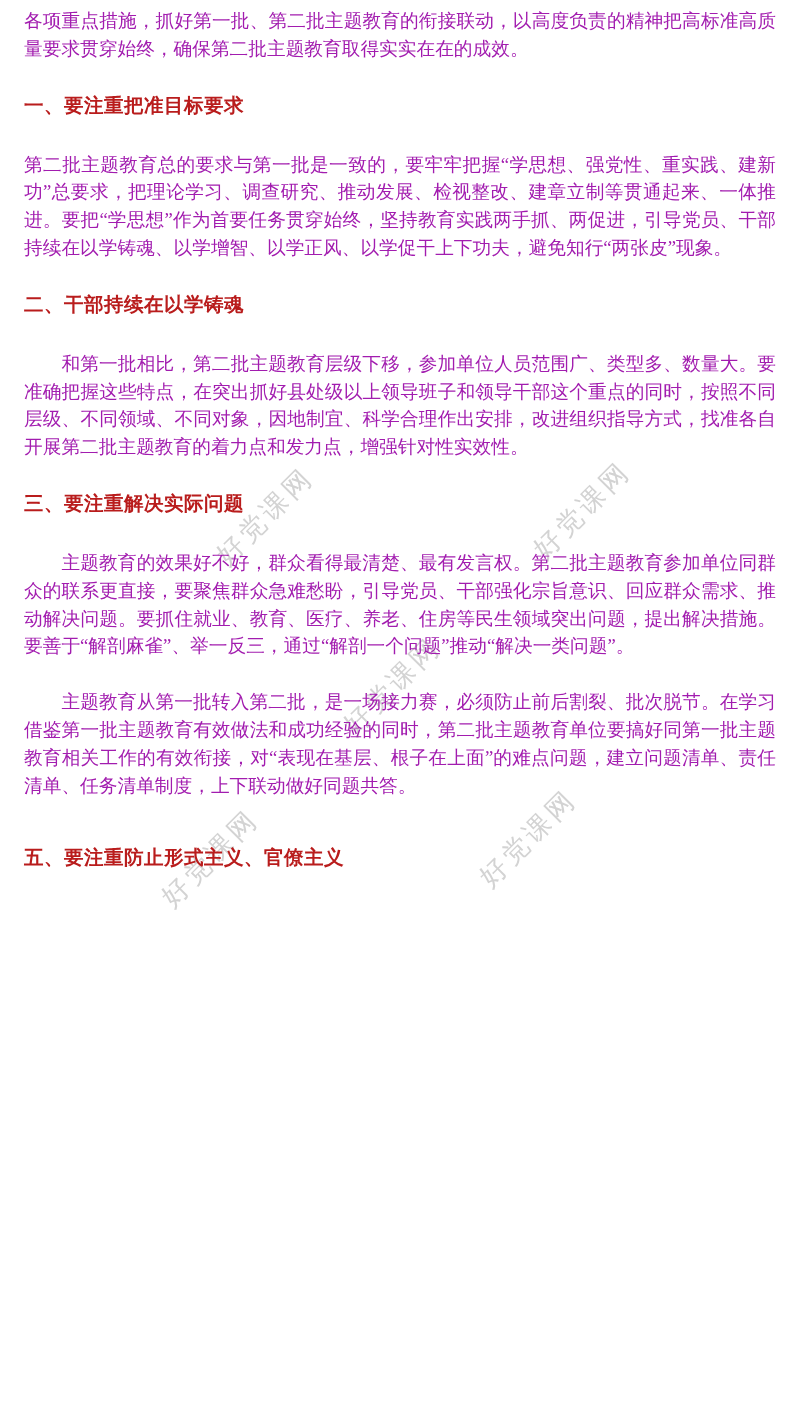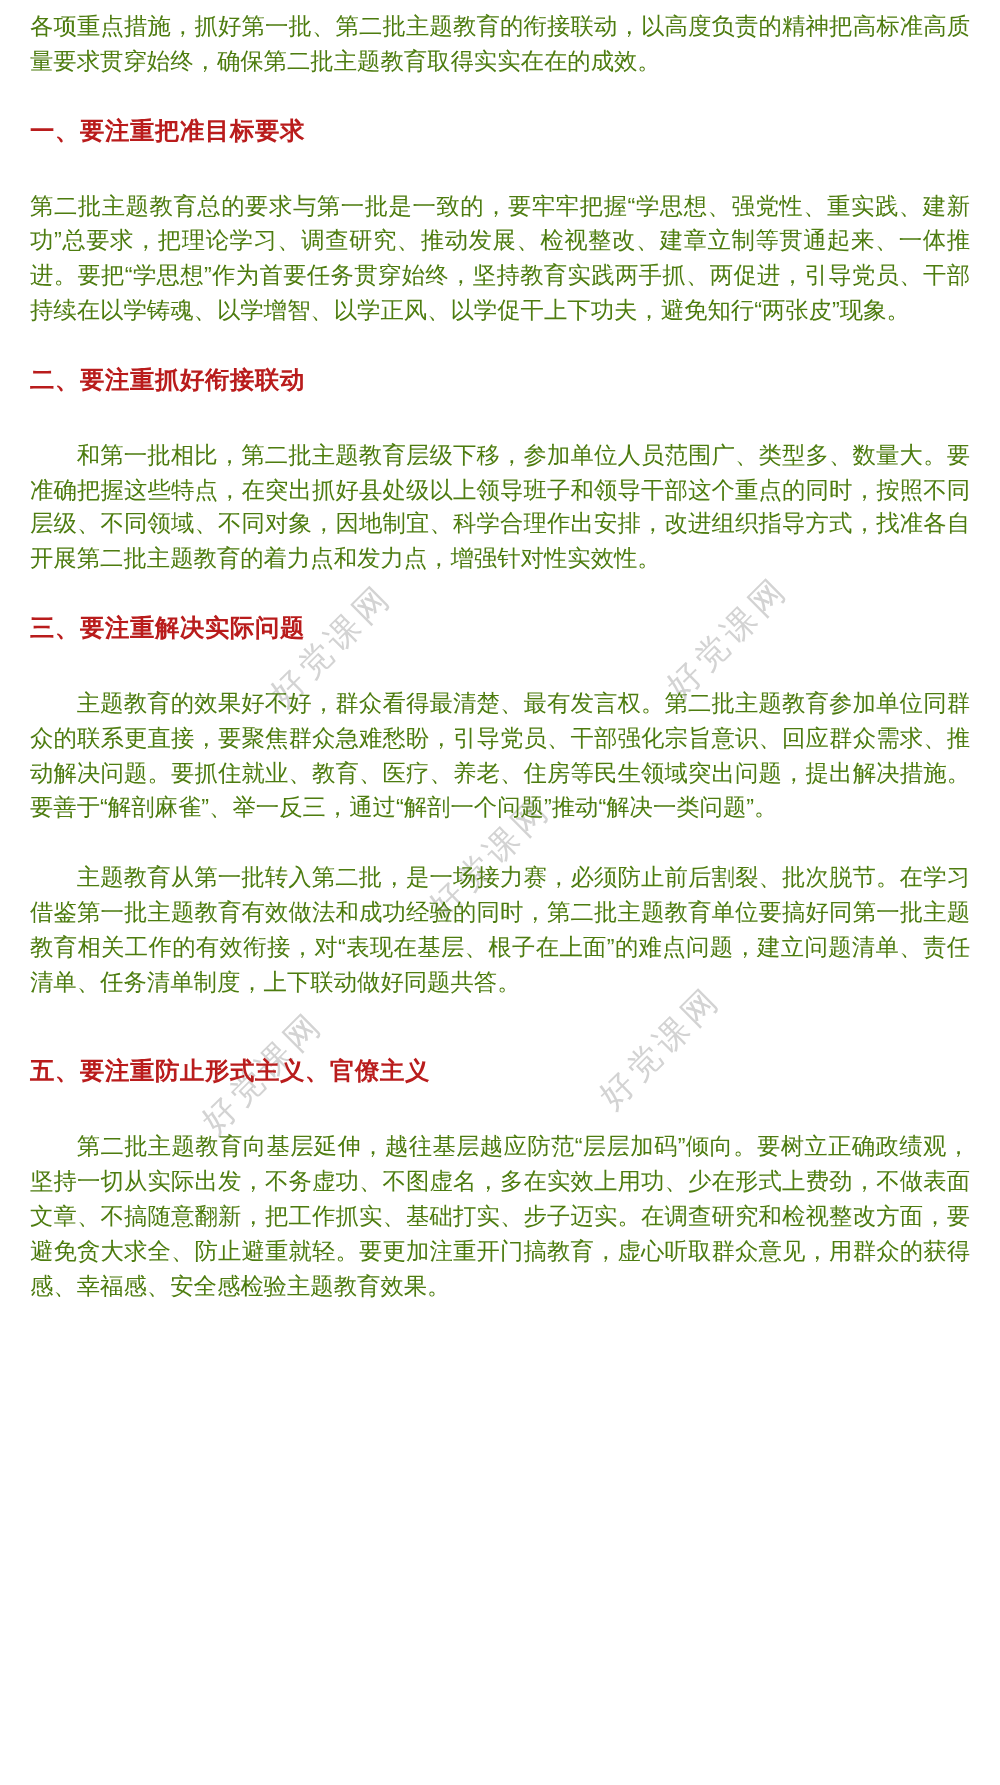--- a/index.html
+++ b/index.html
@@ -14,24 +14,24 @@
     font-family: "Liberation Serif", "DejaVu Serif", serif;
   }
   .page {
     position: relative;
     width: 752px;
     padding: 7px 24px 0 24px;
     min-height: 1421px;
     z-index: 1;
   }
   .body-text {
-    font-family: Liberation Sans, sans-serif;
+    font-family: Liberation Serif, serif;
     font-size: 18.7px;
     line-height: 27.8px;
-    color: #4d7c0f;
+    color: #a21caf;
     text-align: justify;
     margin: 0 0 28px 0;
     word-break: break-all;
   }
   .indent {
     text-indent: 2em;
     margin-top: 18px;
   }
   .no-indent {
     text-indent: 0;
@@ -83,24 +83,23 @@
   <span class="wm wm-5">好党课网</span>
 </div>
 
 <div class="page">
 
   <p class="body-text no-indent">各项重点措施，抓好第一批、第二批主题教育的衔接联动，以高度负责的精神把高标准高质量要求贯穿始终，确保第二批主题教育取得实实在在的成效。</p>
 
   <h2 class="section-heading">一、要注重把准目标要求</h2>
   <p class="body-text no-indent">第二批主题教育总的要求与第一批是一致的，要牢牢把握“学思想、强党性、重实践、建新功”总要求，把理论学习、调查研究、推动发展、检视整改、建章立制等贯通起来、一体推进。要把“学思想”作为首要任务贯穿始终，坚持教育实践两手抓、两促进，引导党员、干部持续在以学铸魂、以学增智、以学正风、以学促干上下功夫，避免知行“两张皮”现象。</p>
 
-  <h2 class="section-heading">二、要注重抓好衔接联动</h2>
+  <h2 class="section-heading">二、干部持续在以学铸魂</h2>
   <p class="body-text indent">和第一批相比，第二批主题教育层级下移，参加单位人员范围广、类型多、数量大。要准确把握这些特点，在突出抓好县处级以上领导班子和领导干部这个重点的同时，按照不同层级、不同领域、不同对象，因地制宜、科学合理作出安排，改进组织指导方式，找准各自开展第二批主题教育的着力点和发力点，增强针对性实效性。</p>
 
   <h2 class="section-heading">三、要注重解决实际问题</h2>
   <p class="body-text indent">主题教育的效果好不好，群众看得最清楚、最有发言权。第二批主题教育参加单位同群众的联系更直接，要聚焦群众急难愁盼，引导党员、干部强化宗旨意识、回应群众需求、推动解决问题。要抓住就业、教育、医疗、养老、住房等民生领域突出问题，提出解决措施。要善于“解剖麻雀”、举一反三，通过“解剖一个问题”推动“解决一类问题”。</p>
 
   <p class="body-text indent">主题教育从第一批转入第二批，是一场接力赛，必须防止前后割裂、批次脱节。在学习借鉴第一批主题教育有效做法和成功经验的同时，第二批主题教育单位要搞好同第一批主题教育相关工作的有效衔接，对“表现在基层、根子在上面”的难点问题，建立问题清单、责任清单、任务清单制度，上下联动做好同题共答。</p>
 
   <h2 class="section-heading extra-gap">五、要注重防止形式主义、官僚主义</h2>
-  <p class="body-text indent">第二批主题教育向基层延伸，越往基层越应防范“层层加码”倾向。要树立正确政绩观，坚持一切从实际出发，不务虚功、不图虚名，多在实效上用功、少在形式上费劲，不做表面文章、不搞随意翻新，把工作抓实、基础打实、步子迈实。在调查研究和检视整改方面，要避免贪大求全、防止避重就轻。要更加注重开门搞教育，虚心听取群众意见，用群众的获得感、幸福感、安全感检验主题教育效果。</p>
 
 </div>
 
 </body></html>

